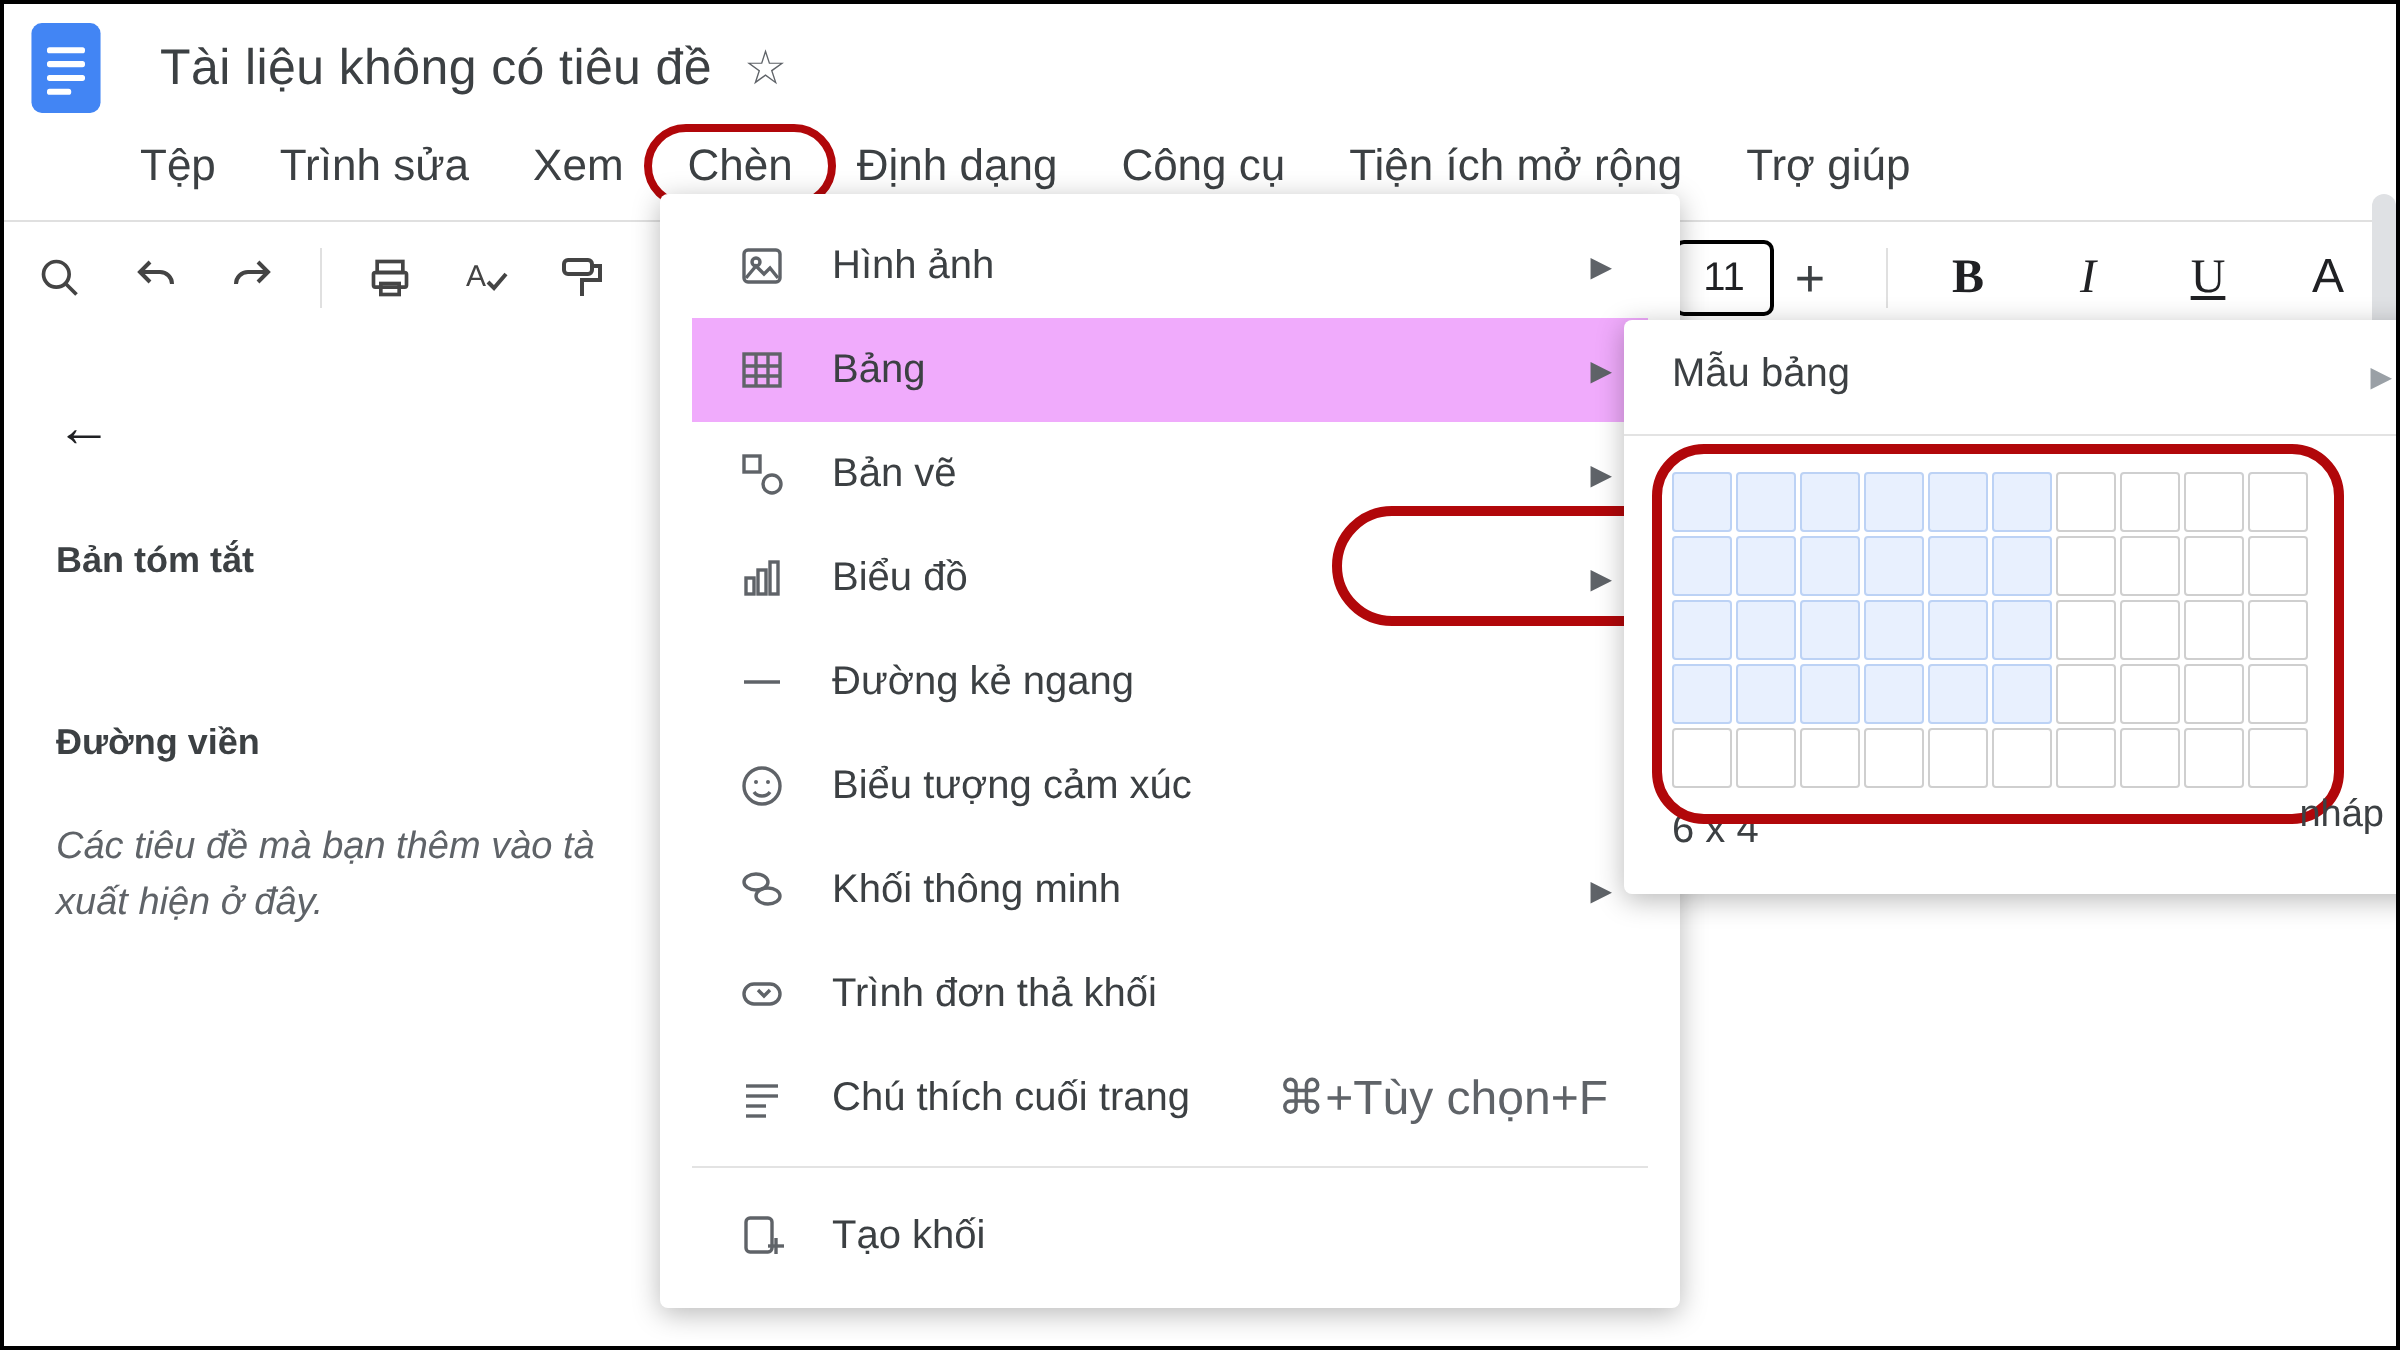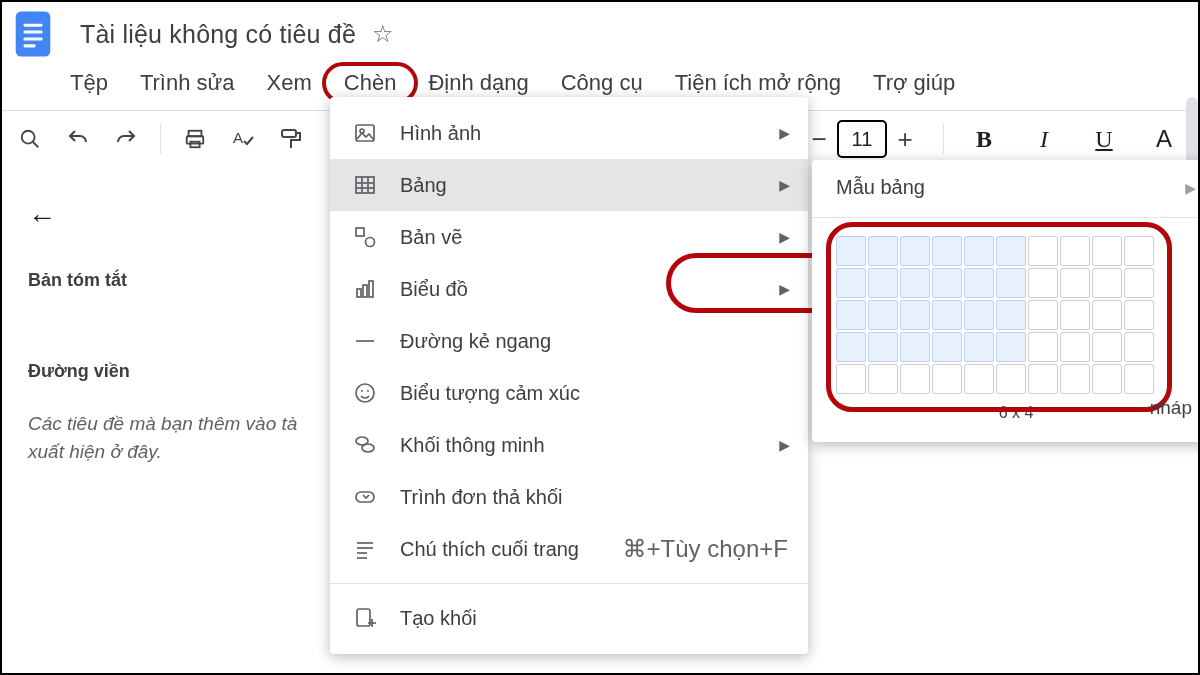--- a/index.html
+++ b/index.html
@@ -29,38 +29,38 @@
   .fmt-A{position:relative;font-family:Arial;}
   .fmt-A::after{content:"";position:absolute;bottom:4px;left:8px;right:8px;}
   
   .outline{position:absolute;left:0;top:176px;width:300px;padding:20px 26px;}
   .back-arrow{font-size:28px;color:#202124;margin-bottom:40px;}
   .outline-head{font-weight:700;font-size:18px;color:#3c4043;margin-bottom:70px;}
   .outline-head2{font-weight:700;font-size:18px;color:#3c4043;margin-bottom:28px;}
   .outline-placeholder{font-style:italic;font-size:19px;color:#5f6368;line-height:1.45;}
   
   .dropdown{position:absolute;background:#fff;box-shadow:0 3px 14px rgba(0,0,0,0.28);border-radius:4px;}
-  .insert-menu{left:328px;top:95px;width:478px;padding:10px 0;}
+  .insert-menu{left:328px;top:95px;width:478px;padding:10px 16px;}
   .insert-item{display:flex;align-items:center;height:52px;padding:0 20px;font-size:20px;color:#3c4043;position:relative;}
   .insert-item .ii-icon{width:30px;height:30px;margin-right:20px;display:flex;align-items:center;justify-content:center;color:#5f6368;}
   .insert-item .ii-icon svg{width:24px;height:24px;stroke:#5f6368;stroke-width:1.7;fill:none;}
   .insert-item .arrow{position:absolute;right:18px;color:#5f6368;font-size:14px;}
-  .insert-item.hover{background:#e5e5e5;align-items:center;}
+  .insert-item.hover{background:#f0abfc;align-items:center;}
   .insert-item .shortcut{position:absolute;right:20px;color:#5f6368;font-size:24px;}
   .insert-sep{height:1px;background:#e3e3e3;margin:8px 0;}
   .ring-table{position:absolute;border:5px solid #b1070a;border-radius:30px;pointer-events:none;}
   
   .table-sub{left:810px;top:158px;width:360px;padding:16px 18px 20px 24px;}
   .table-templ{display:flex;align-items:center;font-size:20px;color:#3c4043;margin-bottom:18px;}
   .table-templ .arrow{margin-left:auto;color:#9aa0a6;font-size:14px;}
   .grid-wrap{position:relative;}
   .grid{display:grid;grid-template-columns:repeat(10,30px);grid-auto-rows:30px;gap:2px;}
   .cell{background:#fff;border:1px solid #cfcfcf;border-radius:2px;}
   .cell.sel{background:#e8f0fe;border-color:#bcd2f5;}
-  .grid-label{margin-top:10px;text-align:center;font-size:16px;color:#3c4043;}
+  .grid-label{margin-top:10px;text-align:left;font-size:20px;color:#3c4043;}
   .ring-grid{position:absolute;border:5px solid #b1070a;border-radius:26px;pointer-events:none;}
   .truncated{position:absolute;right:6px;bottom:254px;font-size:19px;color:#3c4043;}
   
   .scroll-track{position:absolute;right:0;top:95px;width:12px;height:79px;background:#dfe1e4;border-radius:6px;}
 </style>
 </head>
 <body>
 
 <div class="title-row">
   <div class="docs-logo">

